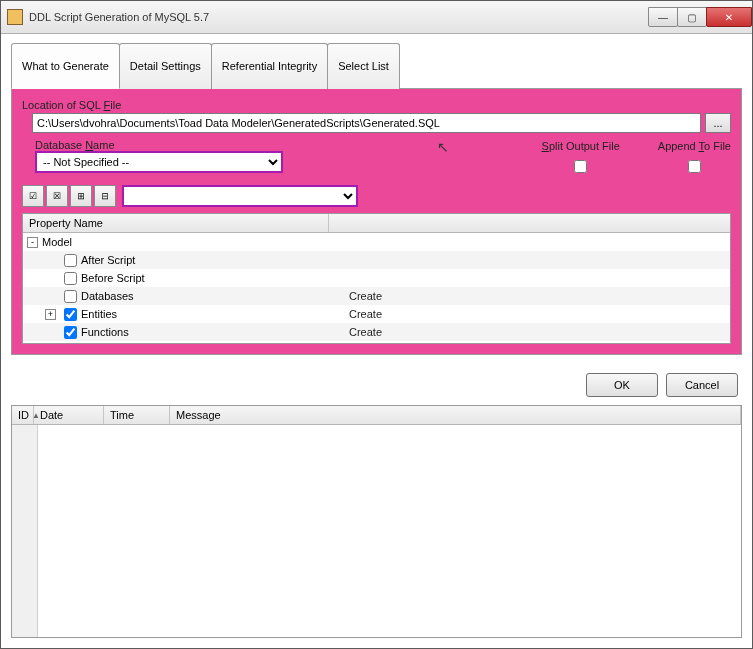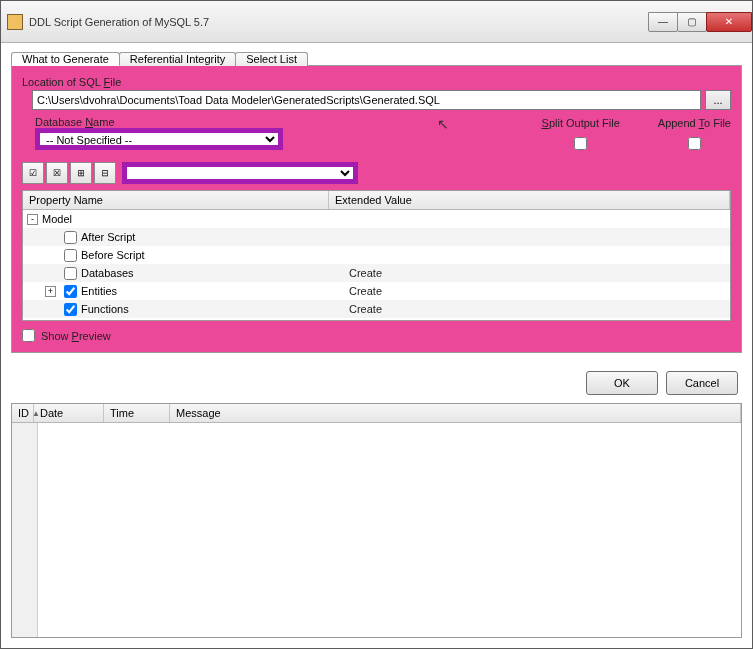--- a/index.html
+++ b/index.html
@@ -1,43 +1,43 @@
 <!DOCTYPE html>
 <html><head>
 <meta charset="utf-8">
 <style>
 * { box-sizing: border-box; margin: 0; padding: 0; font-family: "Segoe UI", Tahoma, sans-serif; font-size: 11px; }
 body { background: #d4d4d4; width: 753px; height: 649px; overflow: hidden; }
 
 .window { width: 753px; height: 649px; background: #fff; border: 1px solid #5a5a5a; display: flex; flex-direction: column; }
 
-.titlebar { height: 42px; background: linear-gradient(#f7f7f7, #e3e3e3); display: flex; align-items: center; padding-left: 6px; border-bottom: 1px solid #b0b0b0; }
+.titlebar { height: 33px; background: linear-gradient(#f7f7f7, #e3e3e3); display: flex; align-items: center; padding-left: 6px; border-bottom: 1px solid #b0b0b0; }
 .titlebar .icon { width: 16px; height: 16px; background: #f0c060; border: 1px solid #806030; margin-right: 6px; }
 .titlebar .title { flex: 1; color: #333; }
 .winbtns { display: flex; align-items: flex-start; }
 .winbtn { width: 30px; height: 20px; border: 1px solid #888; margin-left: -1px; background: linear-gradient(#f9f9f9,#dcdcdc); display:flex; align-items:center; justify-content:center; font-size:10px; color:#333; border-radius: 0 0 2px 2px; }
 .winbtn.close { width: 46px; background: linear-gradient(#e57373,#c83030); color:#fff; border-color:#8a1f1f; }
 
 .tabs-row { display:flex; padding: 8px 10px 0 10px; }
-.tab { padding: 0 10px; border: 1px solid #9a9a9a; border-bottom: none; background: linear-gradient(#fbfbfb,#ececec); margin-right:-1px; border-radius: 3px 3px 0 0; cursor:pointer; position: relative; top: 1px; }
+.tab { padding: 16px 10px; border: 1px solid #9a9a9a; border-bottom: none; background: linear-gradient(#fbfbfb,#ececec); margin-right:-1px; border-radius: 3px 3px 0 0; cursor:pointer; position: relative; top: 1px; }
 .tab.active { background: #fdfdfd; border-bottom: 1px solid #fdfdfd; z-index: 2; }
 .tab-panel { margin: 0 10px 10px 10px; border: 1px solid #9a9a9a; border-top: 1px solid #9a9a9a; background:#ec4899; padding: 10px; flex: 0 0 auto; }
 
 .field-row { margin-bottom: 6px; }
 .label { color:#222; }
 .underline { text-decoration: underline; }
 
 .file-row { display:flex; gap:4px; }
 input[type=text] { border:1px solid #7a7a7a; padding:2px 4px; height:20px; background:#fff; }
 .file-path { flex:1; }
 .browse-btn { width:26px; height:20px; border:1px solid #7a7a7a; background:linear-gradient(#f4f4f4,#ddd); cursor:pointer; display:flex; align-items:center; justify-content:center; }
 
 .db-row { display:flex; align-items:flex-end; margin-top:6px; gap:20px; position: relative; padding-left: 13px; }
 .db-name { display:flex; flex-direction:column; }
-select { border:5px solid #a21caf; height:22px; background:#fff; padding:0 2px; }
+select { border:2px solid #a21caf; height:22px; background:#fff; padding:0 2px; }
 .db-select { width:248px; }
 
 .chk-block { display:flex; align-items:center; gap:8px; margin-left:auto;flex-direction:column; }
 input[type=checkbox] { width:13px; height:13px; }
 
 .cursor-ptr { position:absolute; left: 415px; top: 0px; font-size:14px; color:#333; pointer-events:none; }
 
 .toolbar-row { display:flex; gap:2px; margin-top:12px; align-items:center; }
 .toolbtn { width:22px; height:22px; border:1px solid #8a8a8a; background:linear-gradient(#fafafa,#e2e2e2); display:flex; align-items:center; justify-content:center; cursor:pointer; font-size:9px; }
 .tool-combo { width:236px; height:22px; margin-left:4px; }
@@ -82,20 +82,21 @@
     <div class="title">DDL Script Generation of MySQL 5.7</div>
     <div class="winbtns">
       <div class="winbtn">—</div>
       <div class="winbtn">▢</div>
       <div class="winbtn close">✕</div>
     </div>
   </div>
 
   <div class="tabs-row">
     <div class="tab active">What to Generate</div>
+    <div class="tab">Detail Settings</div>
     <div class="tab">Referential Integrity</div>
     <div class="tab">Select List</div>
   </div>
 
   <div class="tab-panel">
 
     <div class="field-row">
       <span class="label"><span>Location of SQL </span><span class="underline">F</span><span>ile</span></span>
       <div class="file-row" style="margin-top:2px;padding-left:10px;">
         <input type="text" class="file-path" value="C:\Users\dvohra\Documents\Toad Data Modeler\GeneratedScripts\Generated.SQL" style="">
@@ -125,21 +126,20 @@
       <div class="toolbtn">☑</div>
       <div class="toolbtn">☒</div>
       <div class="toolbtn">⊞</div>
       <div class="toolbtn">⊟</div>
       <select class="tool-combo"><option></option></select>
     </div>
 
     <div class="grid">
       <div class="grid-head">
         <div class="col col-prop">Property Name</div>
-        <div class="col col-ext">Extended Value</div>
       </div>
       <div class="grid-body" id="grid-body">
           <div class="row">
             <div class="tree-cell">
               <span class="spacer" style="width: 0px;"></span>
               <span class="expander">-</span>
               <span>Model</span>
             </div>
             <div class="val-cell"></div>
           </div>
@@ -184,24 +184,20 @@
               <span class="spacer" style="width: 18px;"></span>
               <span style="width: 15px; display: inline-block;"></span>
               <input type="checkbox" class="tree-chk" checked="" style="">
               <span>Functions</span>
             </div>
             <div class="val-cell">Create</div>
           </div>
         </div>
     </div>
 
-    <div class="preview-row">
-      <input type="checkbox" style="">
-      <span class="label"><span>Show </span><span class="underline">P</span><span>review</span></span>
-    </div>
 
   </div>
 
   <div class="dlg-buttons">
     <button class="btn">OK</button>
     <button class="btn">Cancel</button>
   </div>
 
   <div class="log-grid">
     <div class="log-head">

